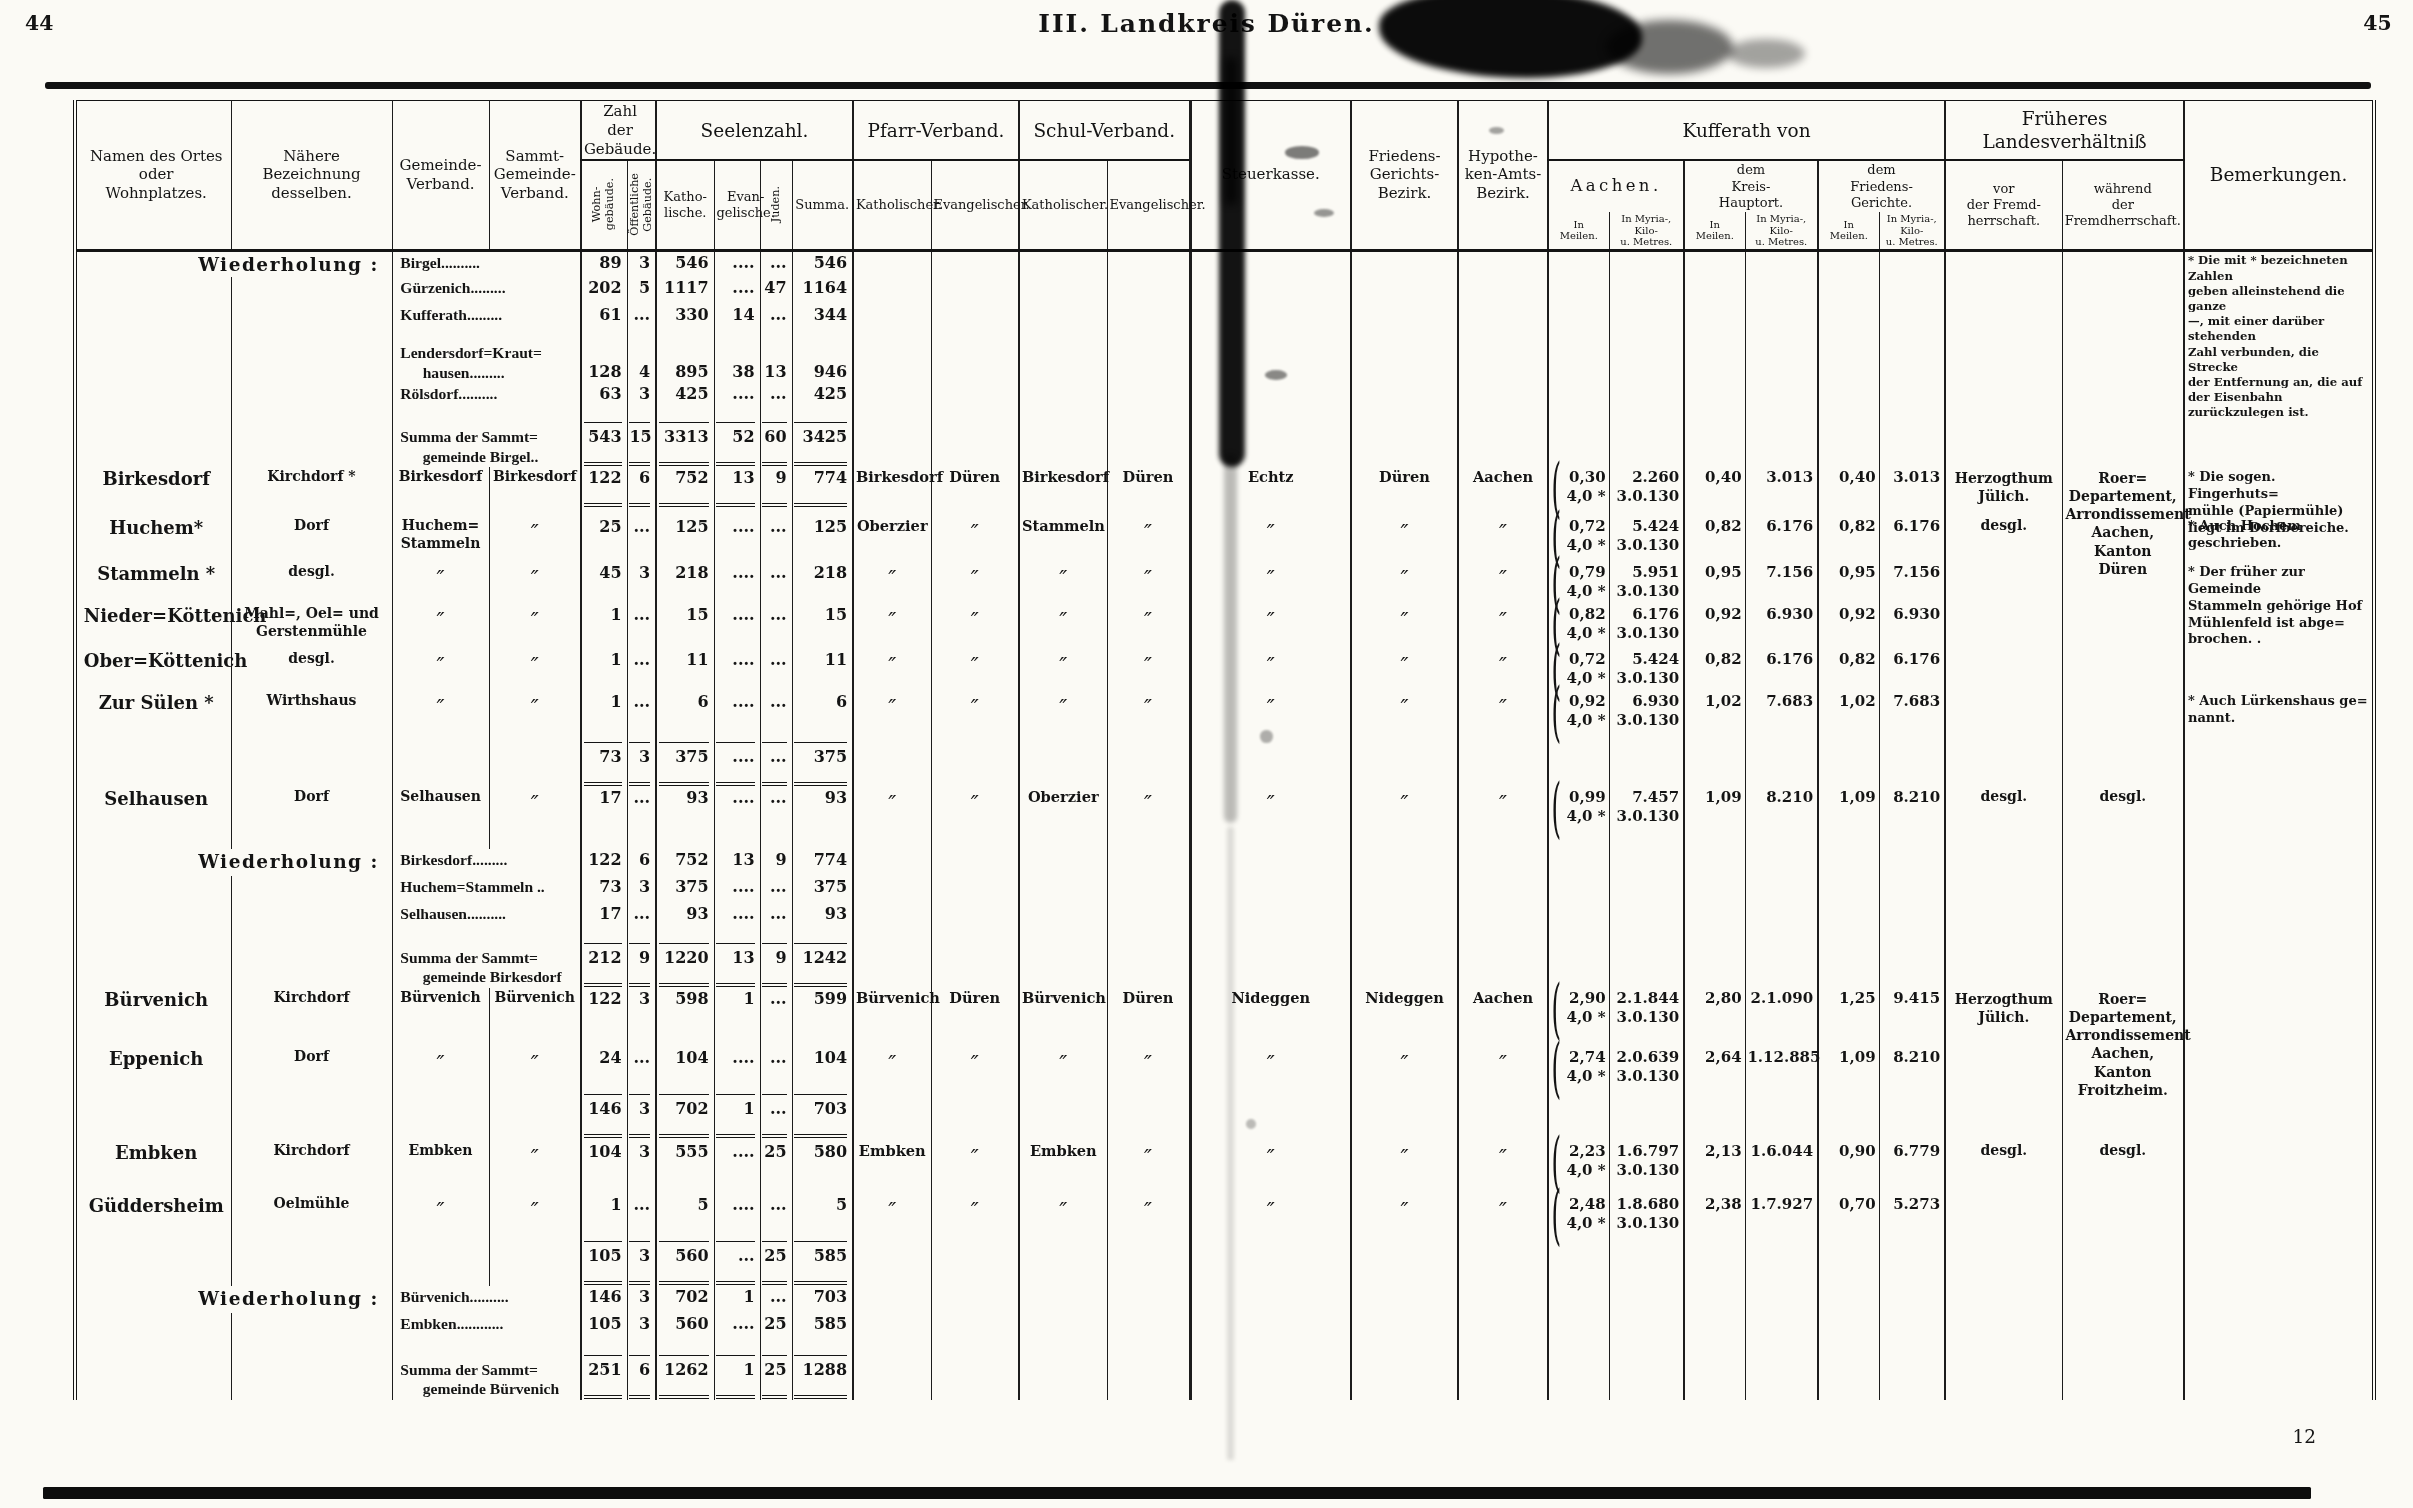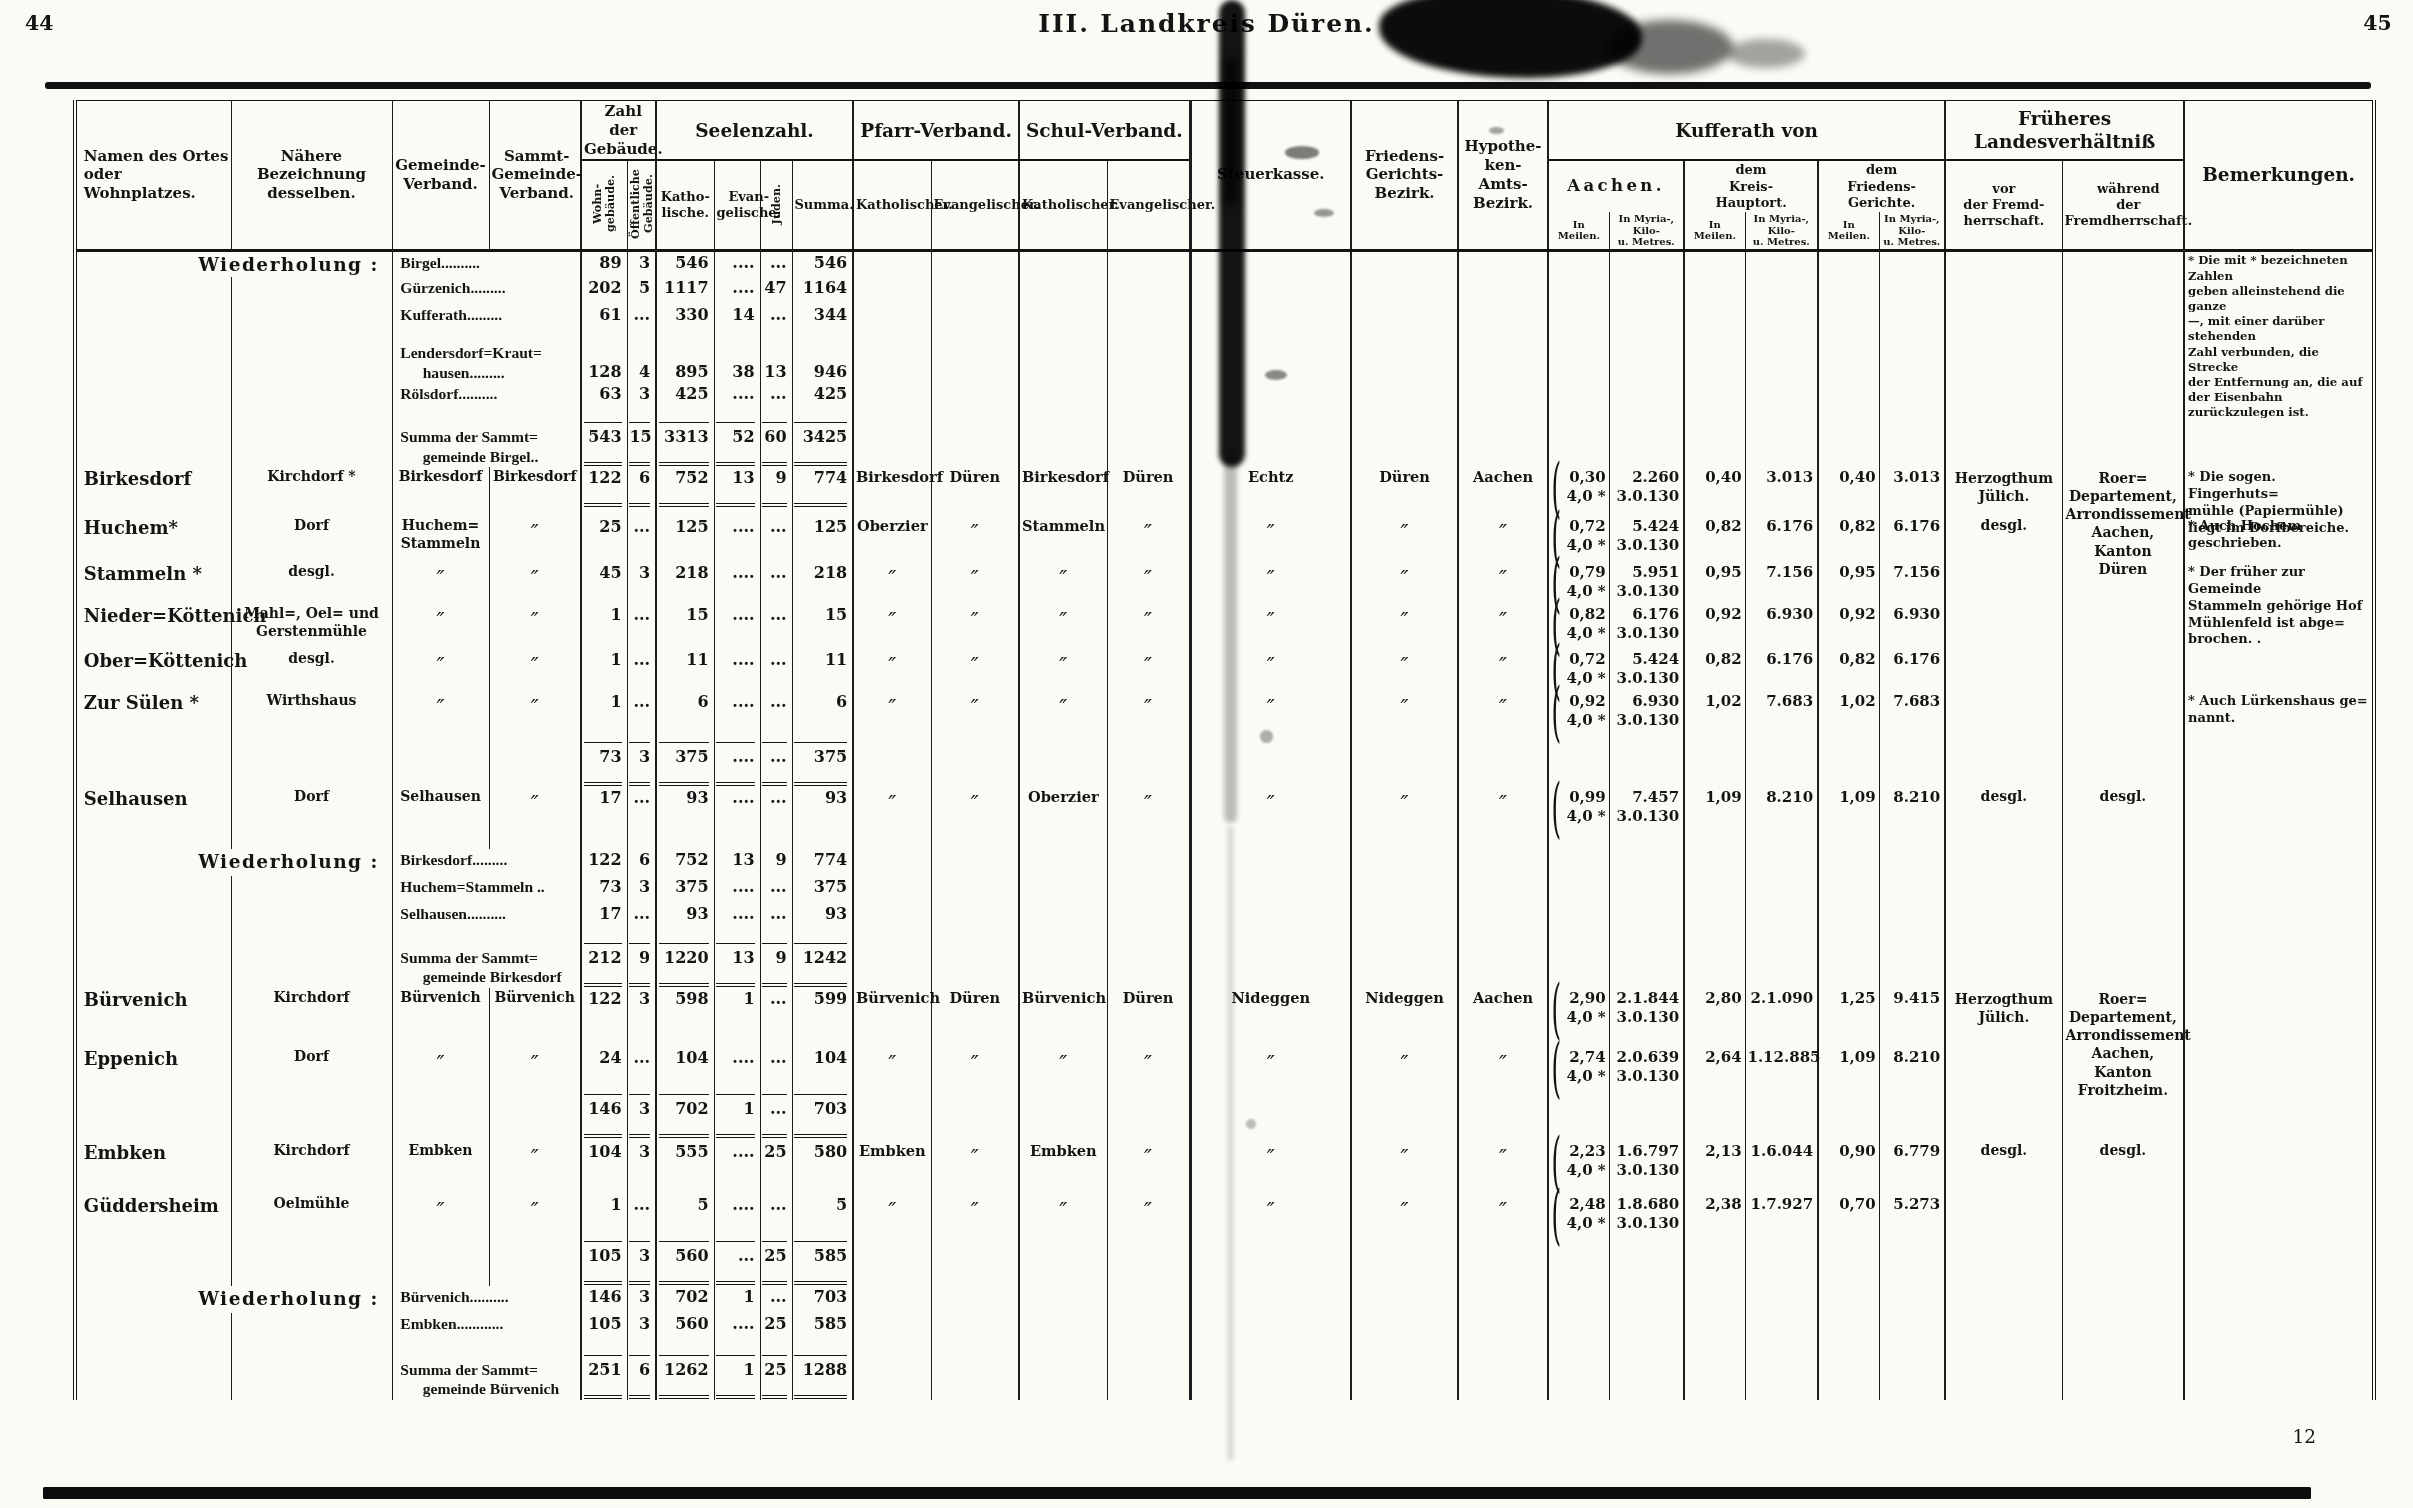--- a/index.html
+++ b/index.html
@@ -28,42 +28,42 @@
   .k2{left:1314px;top:209px;width:19.5px;height:7.8px;opacity:.4;}
   .k3{left:1265px;top:370px;width:22.4px;height:9.7px;opacity:.45;}
   .k4{left:1489px;top:127px;width:14.6px;height:6.8px;opacity:.35;}
   .k5{left:1260px;top:730px;width:12.7px;height:12.7px;opacity:.3;}
   .k6{left:1246px;top:1119px;width:9.7px;height:9.7px;opacity:.25;}
   
   table.gaz{position:absolute;left:73px;top:100px;width:2297px;table-layout:fixed;
         border-collapse:collapse;border-top:1.9px solid #141414;
         border-left:4.4px double #141414;border-right:4.4px double #141414;}
   th,td{padding:1px 1.9px;vertical-align:top;position:relative;border-left:1.5px solid #1c1c1c;}
-  th{vertical-align:middle;text-align:center;font-weight:700;}
+  th{vertical-align:middle;text-align:center;font-weight:400;}
   
   .c5,.c7,.c11,.c13,.c16,.c17,.c18,.c20,.c22,.c24,.c26{border-left-width:2.4px;}
   .c15{border-left-width:3.9px;}
   .c1{border-left:none;}
   
   th.gb{border-bottom:2.9px double #141414;}
   th.hb{border-bottom:3.9px solid #141414;}
   th.nb{border-bottom:none;}
   .hd{display:inline-block;white-space:pre-line;line-height:1.25;}
   .h1{font-size:15px;}
   .g{font-size:18.5px;}
   .h2{font-size:15px;}
   .h2sp{font-size:16.5px;letter-spacing:3.4px;}
   .h3{font-size:13px;}
   .meil{font-size:10px;line-height:1.15;}
   .rot{writing-mode:vertical-rl;transform:rotate(180deg);font-size:11.2px;line-height:1.15;}
   
   tbody td{font-size:16px;font-weight:700;line-height:1.25;}
   .val{display:block;}
   tr.vb td{vertical-align:bottom;}
-  .c1{text-align:left;padding-left:6.8px;font-size:18px;}
+  .c1{text-align:center;padding-left:6.8px;font-size:18px;}
   td.c2,td.c3,td.c4{text-align:center;font-size:14px;}
   td.c5,td.c6,td.c7,td.c8,td.c9,td.c10{text-align:right;padding-right:4.9px;}
   td.c11,td.c12,td.c13,td.c14,td.c15,td.c16,td.c17{text-align:center;font-size:14.6px;}
   td.c18,td.c20,td.c22{text-align:right;padding-right:2.9px;}
   td.c19,td.c21,td.c23{text-align:right;padding-right:3.9px;}
   td.c18,td.c19,td.c20,td.c21,td.c22,td.c23{font-size:15px;}
   td.c24,td.c25{text-align:center;font-size:14px;}
   td.c26{text-align:left;padding-left:6.8px;}
   
   td.q{text-align:center;}

